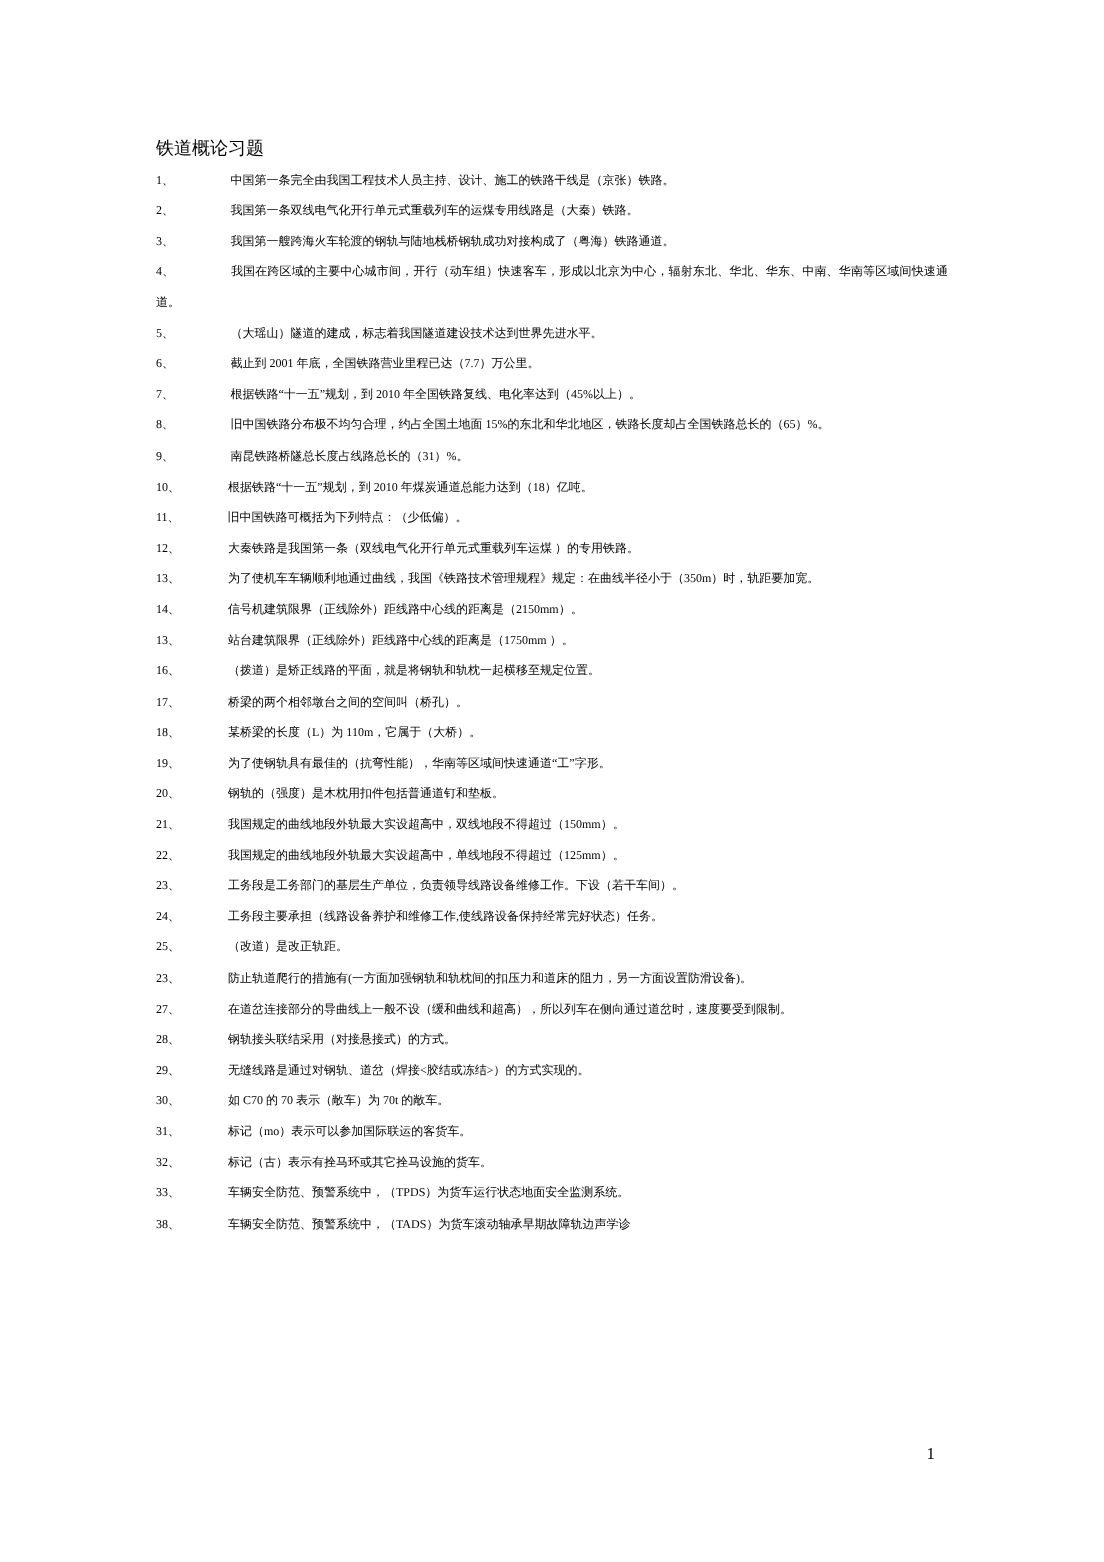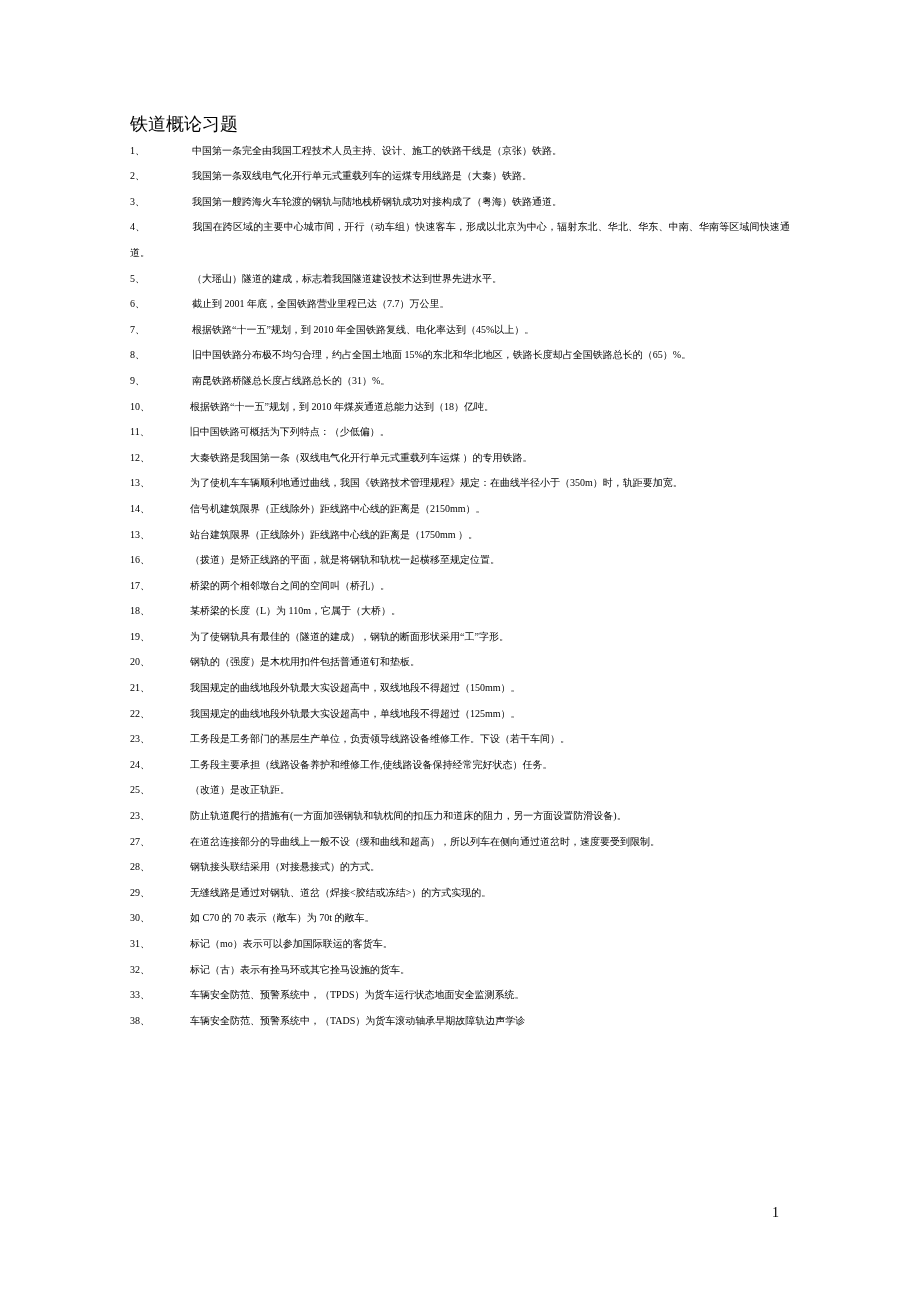--- a/index.html
+++ b/index.html
@@ -23,21 +23,21 @@
     height: 1302px;
     background: #fff;
   }
   #content {
     position: absolute;
     left: 130px;
     top: 112px;
     width: 660px;
   }
   .doc-title {
-    font-size: 18px;
+    font-size: 15px;
     line-height: 25.6px;
     text-align: justify;
     text-justify: inter-ideograph;
     margin: 0;
     white-space: pre-wrap;
   }
   .qitem {
     font-size: 10px;
     line-height: 25.6px;
     margin: 0;
@@ -89,21 +89,21 @@
         <p class="qitem"><span class="num">9、</span><span class="tabsp" style="width: 47px;"></span><span class="txt">南昆铁路桥隧总长度占线路总长的（31）%。</span></p>
         <p class="qitem"><span class="num">10、</span><span class="tabsp" style="width: 40px;"></span><span class="txt">根据铁路“十一五”规划，到 2010 年煤炭通道总能力达到（18）亿吨。</span></p>
         <p class="qitem"><span class="num">11、</span><span class="tabsp" style="width: 40px;"></span><span class="txt">旧中国铁路可概括为下列特点：（少低偏）。</span></p>
         <p class="qitem"><span class="num">12、</span><span class="tabsp" style="width: 40px;"></span><span class="txt">大秦铁路是我国第一条（双线电气化开行单元式重载列车运煤 ）的专用铁路。</span></p>
         <p class="qitem"><span class="num">13、</span><span class="tabsp" style="width: 40px;"></span><span class="txt">为了使机车车辆顺利地通过曲线，我国《铁路技术管理规程》规定：在曲线半径小于（350m）时，轨距要加宽。</span></p>
         <p class="qitem"><span class="num">14、</span><span class="tabsp" style="width: 40px;"></span><span class="txt">信号机建筑限界（正线除外）距线路中心线的距离是（2150mm）。</span></p>
         <p class="qitem"><span class="num">13、</span><span class="tabsp" style="width: 40px;"></span><span class="txt">站台建筑限界（正线除外）距线路中心线的距离是（1750mm ）。</span></p>
         <p class="qitem"><span class="num">16、</span><span class="tabsp" style="width: 40px;"></span><span class="txt">（拨道）是矫正线路的平面，就是将钢轨和轨枕一起横移至规定位置。</span></p>
         <p class="qitem"><span class="num">17、</span><span class="tabsp" style="width: 40px;"></span><span class="txt">桥梁的两个相邻墩台之间的空间叫（桥孔）。</span></p>
         <p class="qitem"><span class="num">18、</span><span class="tabsp" style="width: 40px;"></span><span class="txt">某桥梁的长度（L）为 110m，它属于（大桥）。</span></p>
-        <p class="qitem"><span class="num">19、</span><span class="tabsp" style="width: 40px;"></span><span class="txt">为了使钢轨具有最佳的（隧道的建成），钢轨的断面形状采用“工”字形。</span></p>
+        <p class="qitem"><span class="num">19、</span><span class="tabsp" style="width: 40px;"></span><span class="txt">为了使钢轨具有最佳的（抗弯性能），华南等区域间快速通道“工”字形。</span></p>
         <p class="qitem"><span class="num">20、</span><span class="tabsp" style="width: 40px;"></span><span class="txt">钢轨的（强度）是木枕用扣件包括普通道钉和垫板。</span></p>
         <p class="qitem"><span class="num">21、</span><span class="tabsp" style="width: 40px;"></span><span class="txt">我国规定的曲线地段外轨最大实设超高中，双线地段不得超过（150mm）。</span></p>
         <p class="qitem"><span class="num">22、</span><span class="tabsp" style="width: 40px;"></span><span class="txt">我国规定的曲线地段外轨最大实设超高中，单线地段不得超过（125mm）。</span></p>
         <p class="qitem"><span class="num">23、</span><span class="tabsp" style="width: 40px;"></span><span class="txt">工务段是工务部门的基层生产单位，负责领导线路设备维修工作。下设（若干车间）。</span></p>
         <p class="qitem"><span class="num">24、</span><span class="tabsp" style="width: 40px;"></span><span class="txt">工务段主要承担（线路设备养护和维修工作,使线路设备保持经常完好状态）任务。</span></p>
         <p class="qitem"><span class="num">25、</span><span class="tabsp" style="width: 40px;"></span><span class="txt">（改道）是改正轨距。</span></p>
         <p class="qitem"><span class="num">23、</span><span class="tabsp" style="width: 40px;"></span><span class="txt">防止轨道爬行的措施有(一方面加强钢轨和轨枕间的扣压力和道床的阻力，另一方面设置防滑设备)。</span></p>
         <p class="qitem"><span class="num">27、</span><span class="tabsp" style="width: 40px;"></span><span class="txt">在道岔连接部分的导曲线上一般不设（缓和曲线和超高），所以列车在侧向通过道岔时，速度要受到限制。</span></p>
         <p class="qitem"><span class="num">28、</span><span class="tabsp" style="width: 40px;"></span><span class="txt">钢轨接头联结采用（对接悬接式）的方式。</span></p>
         <p class="qitem"><span class="num">29、</span><span class="tabsp" style="width: 40px;"></span><span class="txt">无缝线路是通过对钢轨、道岔（焊接&lt;胶结或冻结&gt;）的方式实现的。</span></p>

